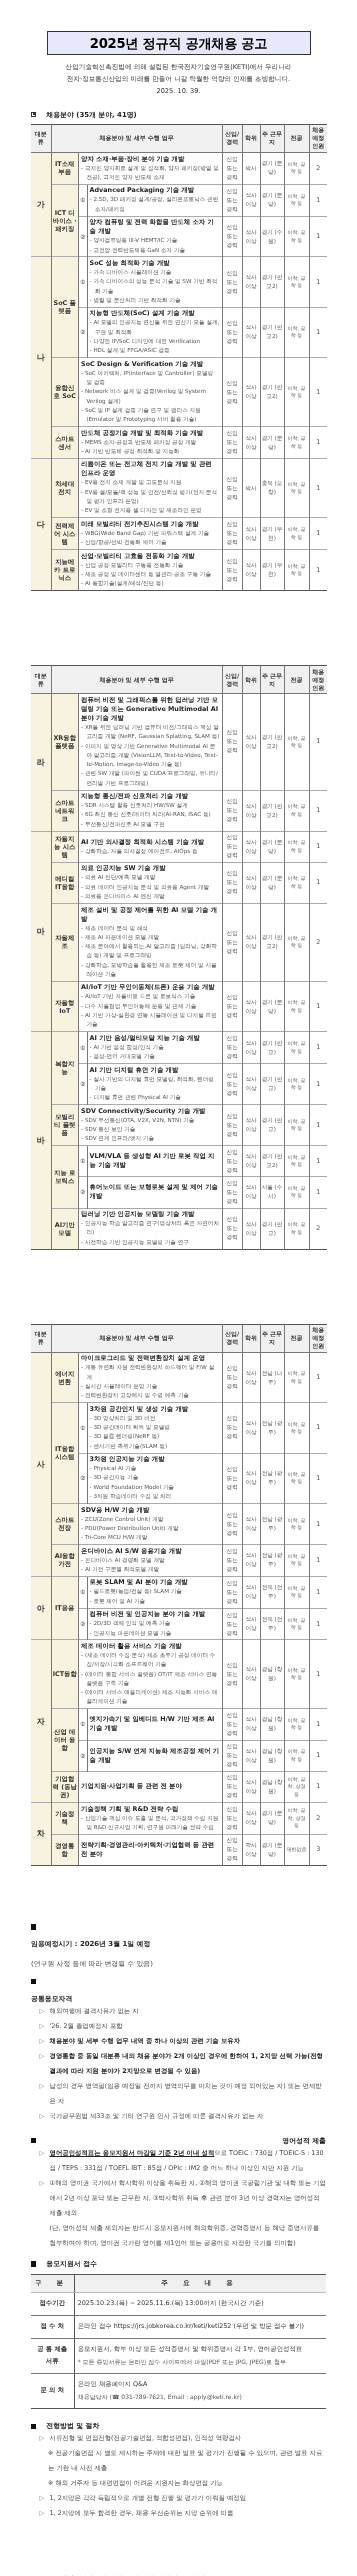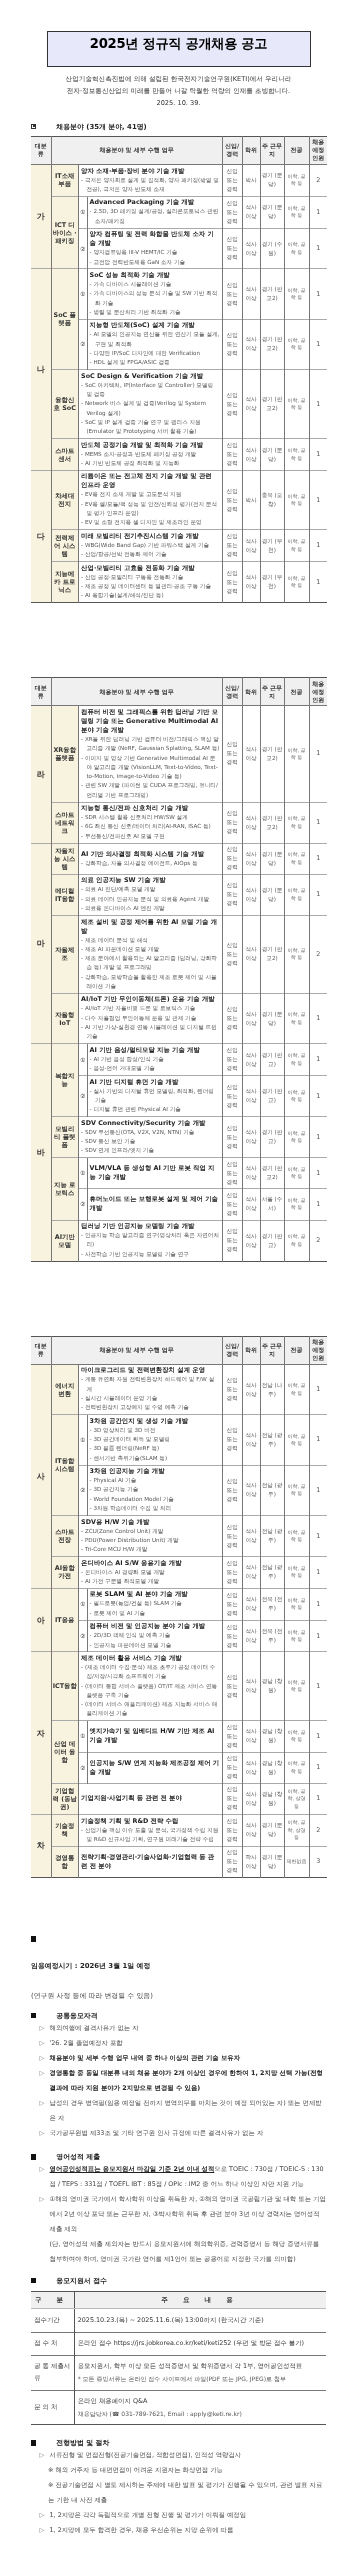--- a/index.html
+++ b/index.html
@@ -1,21 +1,21 @@
 <!DOCTYPE html>
 <html style="font-size:8.5px"><head>
 <meta charset="utf-8">
 <style>
   * { box-sizing: border-box; margin: 0; padding: 0; }
   body { width: 357px; background: #ffffff; font-family: "DejaVu Sans", "Liberation Sans", sans-serif; color: #222; }
   .page { width: 357px; padding: 0 31px 0 31px; position: relative; }
-  .title-box { margin: 31px auto 0; width: 264px; height: 36px; border: 0.8px solid #333; background: #e8e8fb; text-align: center; font-weight: bold; font-size: 13.2px; line-height: 23px; letter-spacing: -0.3px; color: #000; }
+  .title-box { margin: 31px auto 0; width: 264px; height: 24px; border: 0.8px solid #333; background: #e8e8fb; text-align: center; font-weight: bold; font-size: 13.2px; line-height: 23px; letter-spacing: -0.3px; color: #000; }
   .intro { text-align: center; font-size: 6.6px; line-height: 11.6px; margin-top: 7.4px; color: #333; }
   .date { text-align: center; font-size: 6.6px; margin-top: 1.1px; color: #333; }
-  .sec-title { font-size: 6.9px; font-weight: bold; color: #222; display: flex; align-items: baseline; gap: 20px; }
+  .sec-title { font-size: 6.9px; font-weight: bold; color: #222; display: flex; align-items: baseline; gap: 10px; }
   .sec-title .sq { display: inline-block; width: 5.3px; height: 5.3px; background: #111; position: relative; top: 0.5px; }
   .sec-title .sq.hollow { background: #fff; border: 1.1px solid #333; }
   .sec-title .sq.hollow::after { content: ""; position: absolute; left: 0.5px; top: 0.5px; width: 2.1px; height: 2.1px; background: #333; }
   .sec-title .note { font-weight: normal; color: #444; }
   table.jobs { width: 296px; border-collapse: collapse; font-size: 5.3px; color: #333; border-top: 1.1px solid #555; border-bottom: 1.1px solid #555; }
   table.jobs th { background: #f0f0f0; font-weight: bold; font-size: 6px; color: #333; border-bottom: 0.5px solid #777; border-left: 0.5px solid #777; padding: 1.6px 1.1px; text-align: center; line-height: 8px; }
   table.jobs th:first-child { border-left: none; }
   table.jobs td { border-top: 0.5px solid #aaa; border-left: 0.5px solid #777; vertical-align: middle; text-align: center; padding: 1.6px 1.1px; }
   table.jobs td.major { background: #f8f3de; font-size: 8px; font-weight: bold; color: #333; border-left: none; width: 20px; }
   table.jobs td.field { background: #f8f3de; font-size: 6.4px; font-weight: bold; color: #333; width: 27.5px; line-height: 8px; }
@@ -31,21 +31,21 @@
   table.jobs td.c.cnt { width: 18px; font-size: 6.4px; }
   .bullets { padding-left: 8.5px; }
   .bullets .b { font-size: 6.4px; color: #444; line-height: 15px; display: flex; }
   .bullets .b .tri { width: 10px; flex: none; color: #777; }
   .bullets .b.bold { font-weight: bold; color: #222; }
   .bullets .b .u { text-decoration: underline; font-weight: bold; color: #222; }
   .bullets .note { font-size: 6.4px; color: #444; line-height: 15px; padding-left: 8.5px; }
   table.info { width: 295px; border-collapse: collapse; font-size: 6.4px; border-top: 1.1px solid #555; border-bottom: 1.1px solid #555; }
   table.info th { background: #f0f0f0; font-weight: bold; color: #333; font-size: 6.6px; padding: 3.7px 0; border-bottom: 0.5px solid #bbb; letter-spacing: 6.4px; }
   table.info td { border-top: 0.8px solid #777; padding: 5.3px 3.2px; color: #333; line-height: 11.6px; }
-  table.info td.lbl { width: 43px; font-weight: normal; border-right: 0.5px solid #555; }
+  table.info td.lbl { width: 43px; text-align: center; font-weight: bold; border-right: 0.5px solid #555; }
   table.info td .small { font-size: 6px; color: #555; }
   table.sched { width: 295px; border-collapse: collapse; font-size: 6.4px; border-top: 1.1px solid #555; border-bottom: 1.1px solid #555; text-align: center; }
   table.sched th { background: #f0f0f0; font-weight: bold; color: #333; font-size: 6.9px; padding: 3.2px 0; border-bottom: 0.5px solid #bbb; border-left: 0.5px solid #bbb; }
   table.sched th:first-child { border-left: none; }
   table.sched td { padding: 3.7px 0; border-top: 0.5px solid #777; border-left: 0.5px solid #ccc; color: #555; }
   table.sched td:first-child { border-left: none; font-weight: bold; color: #333; border-right: 0.5px solid #555; }
 </style>
 </head>
 <body>
 
@@ -566,41 +566,41 @@
             </td>
             <td class="c type">신입 또는 경력</td>
             <td class="c deg">석사 이상</td>
             <td class="c loc">경기 (분당)</td>
             <td class="c maj">이학, 공학, 상경 등</td>
             <td class="c cnt">2</td>
           </tr>
           <tr>
             <td class="field" rowspan="1">경영통합</td>
             <td class="desc" colspan="2">
-              <div class="t">전략기획·경영관리·기술사업화·기업협력 등 관련 전 분야</div>
+              <div class="t">전략기획·경영관리·아키텍처·기업협력 등 관련 전 분야</div>
             </td>
             <td class="c type">신입 또는 경력</td>
             <td class="c deg">학사 이상</td>
             <td class="c loc">경기 (분당)</td>
             <td class="c maj">제한없음</td>
             <td class="c cnt">3</td>
           </tr>
         </tbody>
       </table>
     </div>
 
   <div style="height:58px"></div>
 
   <div class="sec-title" style="margin-top:0;flex-direction:column;">
     <span class="sq"></span>
     <span>임용예정시기 : 2026년 3월 1일 예정</span>
     <span class="note">(연구원 사정 등에 따라 변경될 수 있음)</span>
   </div>
 
-  <div class="sec-title" style="margin-top:9.5px;">
+  <div class="sec-title" style="margin-top:9.5px;flex-direction:column;">
     <span class="sq"></span>
     <span>공통응모자격</span>
   </div>
   <div class="bullets" id="qual-list">
       <div class="b">
         <span class="tri">▷</span>
         <span>해외여행에 결격사유가 없는 자</span>
       </div>
       <div class="b">
         <span class="tri">▷</span>
@@ -617,21 +617,21 @@
       <div class="b">
         <span class="tri">▷</span>
         <span>남성의 경우 병역필(임용 예정일 전까지 병역의무를 마치는 것이 예정 되어있는 자) 또는 면제받은 자</span>
       </div>
       <div class="b">
         <span class="tri">▷</span>
         <span>국가공무원법 제33조 및 기타 연구원 인사 규정에 따른 결격사유가 없는 자</span>
       </div>
     </div>
 
-  <div class="sec-title" style="margin-top:11.6px;">
+  <div class="sec-title" style="margin-top:11.6px;justify-content:space-between;">
     <span class="sq"></span>
     <span>영어성적 제출</span>
   </div>
   <div class="bullets">
     <div class="b">
         <span class="tri">▷</span>
         <span><span class="u">영어공인성적표는 응모지원서 마감일 기준 2년 이내 성적</span><span>으로 TOEIC : 730점 / TOEIC-S : 130점 / TEPS : 331점 / TOEFL IBT : 85점 / OPIc : IM2 중 어느 하나 이상인 자만 지원 가능</span></span>
       </div>
     <div class="b">
         <span class="tri">▷</span>
@@ -682,22 +682,22 @@
 
   <div class="sec-title" style="margin-top:12.7px;">
     <span class="sq"></span>
     <span>전형방법 및 절차</span>
   </div>
   <div class="bullets">
     <div class="b">
         <span class="tri">▷</span>
         <span>서류전형 및 면접전형(전공기술면접, 적합성면접), 인적성 역량검사</span>
       </div>
+    <div class="note">※ 전공기술면접 시 별도 제시하는 주제에 대한 발표 및 평가가 진행될 수 있으며, 관련 발표 자료는 기한 내 사전 제출</div>
     <div class="note">※ 해외 거주자 등 대면면접이 어려운 지원자는 화상면접 가능</div>
-    <div class="note">※ 전공기술면접 시 별도 제시하는 주제에 대한 발표 및 평가가 진행될 수 있으며, 관련 발표 자료는 기한 내 사전 제출</div>
     <div class="b">
         <span class="tri">▷</span>
         <span>1, 2지망은 각각 독립적으로 개별 전형 진행 및 평가가 이뤄질 예정임</span>
       </div>
     <div class="b">
         <span class="tri">▷</span>
         <span>1, 2지망에 모두 합격한 경우, 채용 우선순위는 지망 순위에 따름</span>
       </div>
   </div>
 

